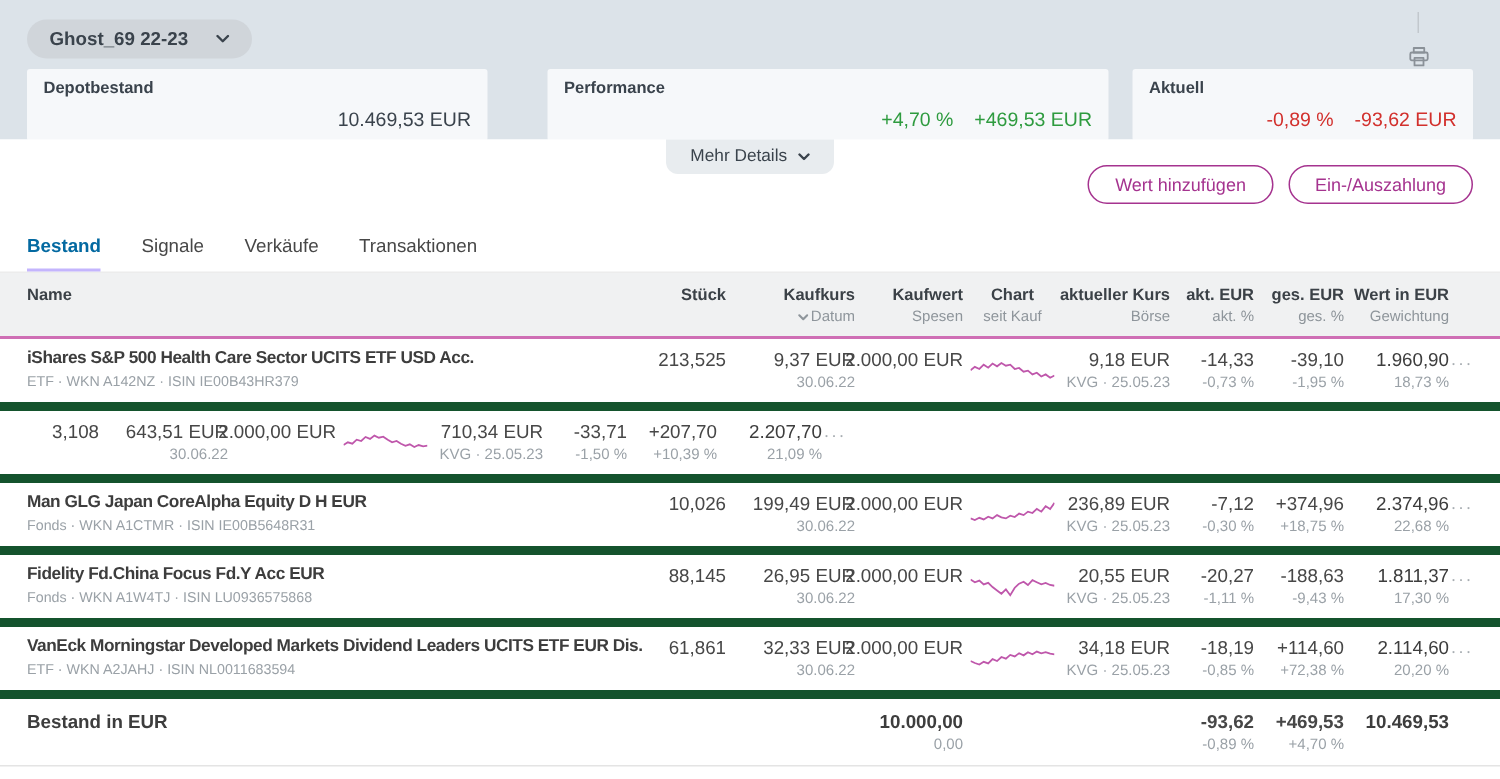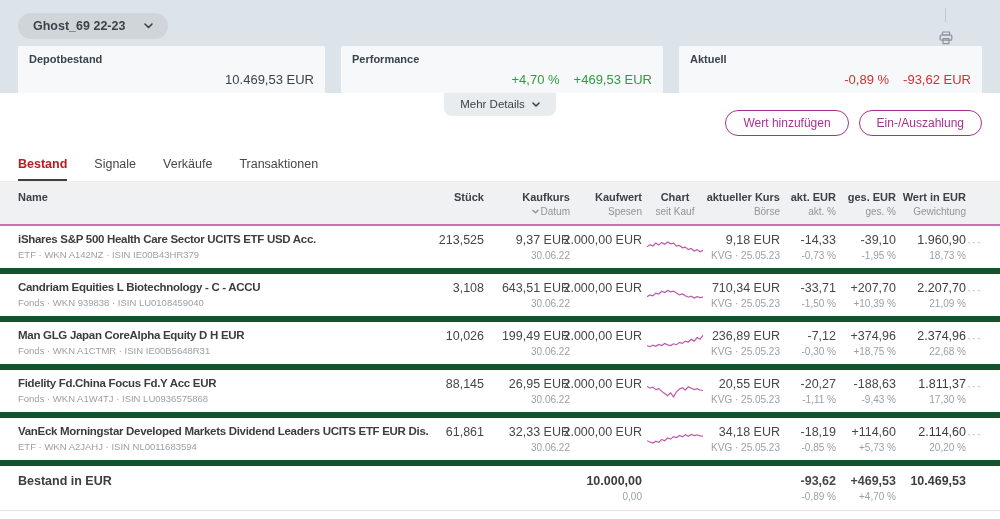--- a/index.html
+++ b/index.html
@@ -14,36 +14,36 @@
   .settings { display:flex; align-items:center; gap:9px; color:#be185d;flex-direction:column; }
   .settings-label { font-size:12px; cursor:pointer; }
   .vdiv { width:1px; height:14px; background:#c2c8cd; }
   .icon-btn { display:flex; align-items:center; cursor:pointer; }
   svg.ico { stroke:#8a9198; fill:none; stroke-width:1.2; stroke-linecap:round; stroke-linejoin:round; }
   svg.chev { stroke:#3a434c; fill:none; stroke-width:1.6; stroke-linecap:round; stroke-linejoin:round; }
   
   .cards { display:flex; gap:16px; margin-top:6px; }
   .card { background:#f6f8fa; border-radius:2px; height:48px; padding:7px 11px;
     display:flex; flex-direction:column; justify-content:space-between; }
-  .card1 { width:307px; } .card2 { width:322px; } .card3 { flex:1; }
+  .card1 { width:307px; } .card2 { width:374px;margin-left:24px; } .card3 { flex:1; }
   .card-label { font-size:11px; font-weight:bold; color:#3a434c; }
   .card-vals { display:flex; justify-content:flex-end; gap:14px; font-size:13px; color:#3a434c; }
   .pos { color:#2e9b3f; } .neg { color:#d2302c; }
   
   .substrip { position:relative; height:55px; background:#fff; }
   .mehr { width:fit-content; margin:0 auto; background:#e8ecef; border-radius:0 0 8px 8px;
     padding:5px 16px 6px; display:flex; align-items:center; gap:7px; cursor:pointer; }
   .mehr-label { font-size:11.5px; color:#3a434c; }
   .actions { position:absolute; right:18px; top:17px; display:flex; gap:10px; }
   .btn-outline { border:1.5px solid #a5338f; color:#a5338f; background:#fff; border-radius:15px;
     padding:5px 17px; font-size:12px; font-family:"Liberation Sans",sans-serif; cursor:pointer; white-space:nowrap; }
   
   .tabs { display:flex; gap:27px; padding:9px 18px 0; border-bottom:1px solid #ececec; }
   .tab { font-size:12.5px; color:#474747; padding-bottom:8px; cursor:pointer; }
-  .tab.active { color:#b91c1c; font-weight:bold; border-bottom:2px solid #404040; }
+  .tab.active { color:#0369a1; font-weight:bold; border-bottom:2px solid #c4b5fd; }
   
   .cell { display:flex; flex-direction:column; align-items:flex-end; }
   .c-name { flex:1; min-width:0; align-items:flex-start; }
   .c-stk { width:48px; } .c-kk { width:86px; } .c-kw { width:72px; }
   .c-ch { width:76px; align-items:center; padding-right:10px; }
   .c-ak { width:62px; } .c-ae { width:56px; } .c-ge { width:60px; }
   .c-we { width:70px; } .c-mn { width:16px; align-items:flex-end; }
   .thead { display:flex; background:#f0f1f2; padding:9px 18px 7px;
     border-bottom:2px solid #cf6fb5; }
   .h1 { font-size:11px; font-weight:bold; color:#3b4147; white-space:nowrap; }
@@ -229,24 +229,20 @@
   <div class="cell c-we">
       <span class="v1 dark">1.960,90</span>
       <span class="v2">18,73 %</span>
     </div>
   <div class="cell c-mn">
       <span class="menu-dots">···</span>
     </div>
 </div>
 
 <div class="trow">
-  <div class="cell c-name">
-    <span class="iname">Candriam Equities L Biotechnology - C - ACCU</span>
-    <span class="imeta">Fonds · WKN 939838 · ISIN LU0108459040</span>
-  </div>
   <div class="cell c-stk">
       <span class="v1">3,108</span>
     </div>
   <div class="cell c-kk">
       <span class="v1">643,51 EUR</span>
       <span class="v2">30.06.22</span>
     </div>
   <div class="cell c-kw">
       <span class="v1">2.000,00 EUR</span>
     </div>
@@ -381,21 +377,21 @@
   <div class="cell c-ak">
       <span class="v1">34,18 EUR</span>
       <span class="v2">KVG · 25.05.23</span>
     </div>
   <div class="cell c-ae">
       <span class="v1 neg">-18,19</span>
       <span class="v2 neg">-0,85 %</span>
     </div>
   <div class="cell c-ge">
       <span class="v1 pos">+114,60</span>
-      <span class="v2 pos">+5,73 %</span>
+      <span class="v2 pos">+72,38 %</span>
     </div>
   <div class="cell c-we">
       <span class="v1 dark">2.114,60</span>
       <span class="v2">20,20 %</span>
     </div>
   <div class="cell c-mn">
       <span class="menu-dots">···</span>
     </div>
 </div>
 

